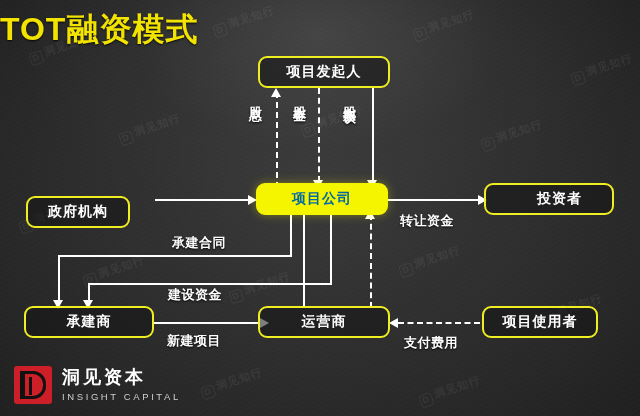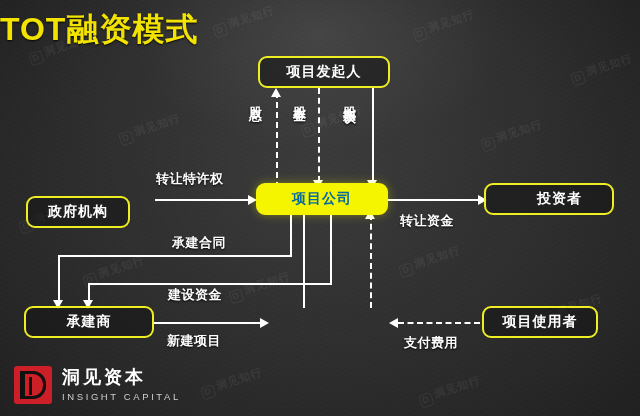--- a/index.html
+++ b/index.html
@@ -179,21 +179,20 @@
   <div class="dln v" style="left:370px; top:214px; height:94px;"></div>
   <div class="arw up" style="left:365px; top:210px;"></div>
 
   <div class="dln h" style="left:398px; top:322px; width:82px;"></div>
   <div class="arw left" style="left:389px; top:318px;"></div>
 
   <div class="elab vert" style="left:246px; top:96px;">股息</div>
   <div class="elab vert" style="left:290px; top:96px;">股本金</div>
   <div class="elab vert" style="left:340px; top:96px;">股东协议</div>
 
-  <div class="elab" style="left:156px; top:170px;">转让特许权</div>
   <div class="elab" style="left:400px; top:212px;">转让资金</div>
 
   <div class="elab" style="left:172px; top:234px;">承建合同</div>
   <div class="elab" style="left:168px; top:286px;">建设资金</div>
   <div class="elab" style="left:167px; top:332px;">新建项目</div>
   <div class="elab" style="left:404px; top:334px;">支付费用</div>
 
   <div class="node" style="left:258px; top:56px;  width:132px; height:32px;align-items:center;">
     <span>项目发起人</span>
   </div>
@@ -207,20 +206,23 @@
   </div>
 
   <div class="node" style="left:484px; top:183px; width:130px; height:32px;padding-left:21px;">
     <span>投资者</span>
   </div>
 
   <div class="node" style="left:24px;  top:306px; width:130px; height:32px;">
     <span>承建商</span>
   </div>
 
+  <div class="node" style="left:258px; top:306px; width:132px; height:32px;">
+    <span>运营商</span>
+  </div>
 
   <div class="node" style="left:482px; top:306px; width:116px; height:32px;">
     <span>项目使用者</span>
   </div>
 
   <div id="logo">
     <div id="logo-mark">
       <div class="inner"></div>
       <div class="bar"></div>
     </div>

